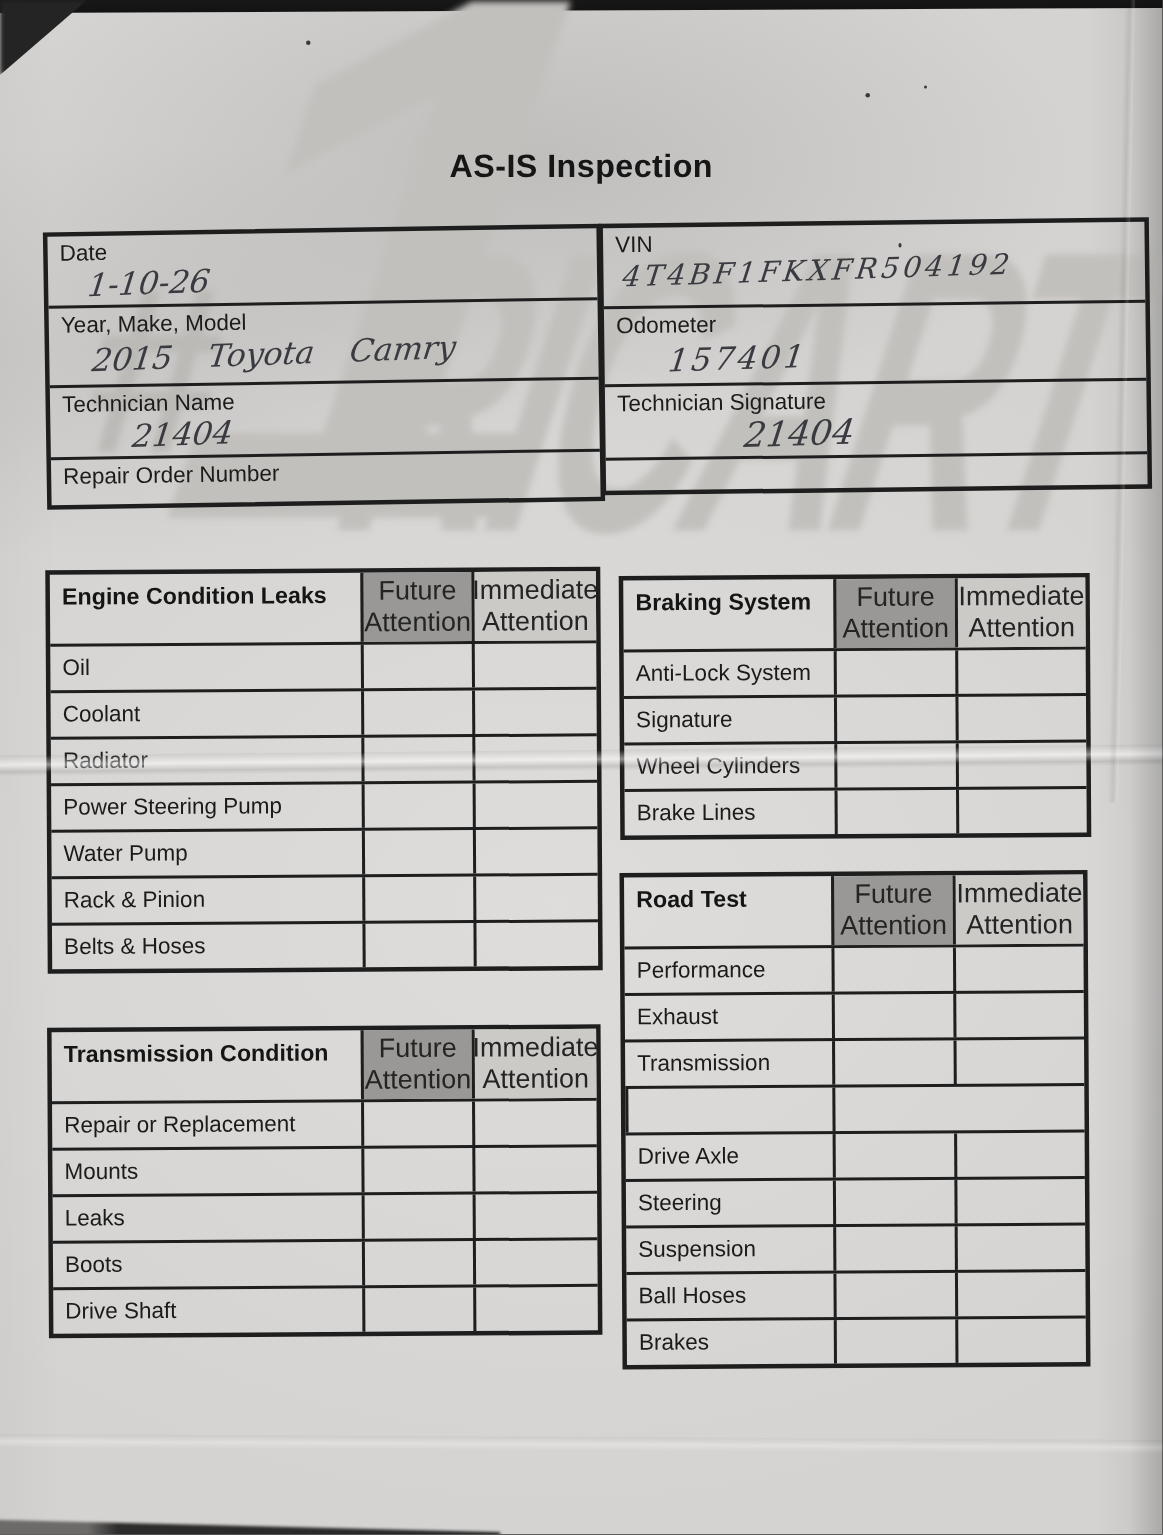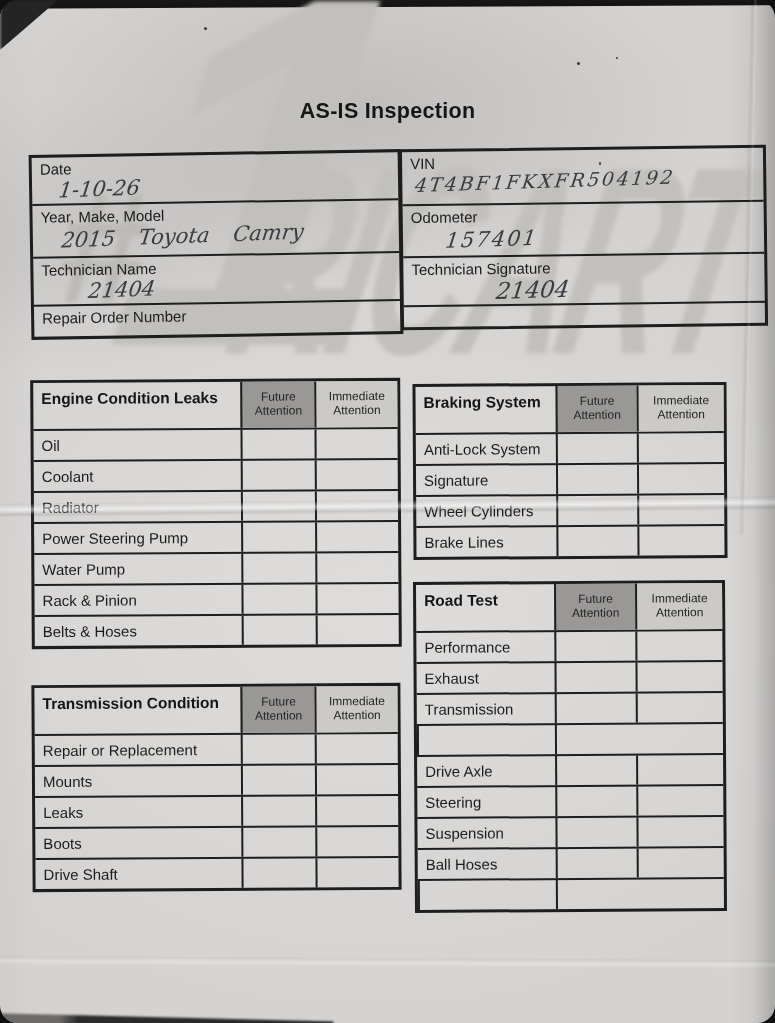--- a/index.html
+++ b/index.html
@@ -1,21 +1,20 @@
 <!DOCTYPE html>
 <html><head>
 <meta charset="utf-8">
 <style>
   html,body{margin:0;padding:0;background:#101010;}
   .photo{
     position:relative;width:775px;height:1023px;overflow:hidden;
     background:#1a1a1a;
     font-family:"Liberation Sans",sans-serif;
     color:#1c1c1c;
-    border-radius:18px;
   }
   
   .paper{
     position:absolute;left:-8px;right:-8px;top:7px;bottom:-10px;
     background:
       radial-gradient(ellipse 560px 270px at 46% 10%, rgba(105,105,105,0.20), transparent 65%),
       radial-gradient(ellipse 420px 200px at 12% 22%, rgba(120,120,120,0.14), transparent 70%),
       radial-gradient(ellipse 760px 560px at 48% 58%, rgba(255,255,255,0.22), transparent 75%),
       linear-gradient(to right, rgba(0,0,0,0.03), rgba(0,0,0,0) 6%, rgba(0,0,0,0) 93%, rgba(0,0,0,0.10)),
       #d5d3d1;
@@ -69,21 +68,21 @@
   }
   .cols{display:grid;grid-template-columns:1fr var(--fc) var(--ic);}
   .t-left{--fc:74px;--ic:83px;}
   .t-right{--fc:81px;--ic:87px;}
   .check-head{height:46px;}
   .sec-title{
     font-weight:bold;font-size:15.5px;line-height:1.25;
     padding:6px 0 0 8px;color:#151515;
   }
   .att{
-    border-left:2px solid #1e1e1e;font-size:12px;line-height:1.15;
+    border-left:2px solid #1e1e1e;font-size:18px;line-height:1.15;
     display:flex;align-items:center;justify-content:center;text-align:center;
     color:#242424;
   }
   .att.future{background:#9a9896;}
   .att.immediate{background:#cccac7;}
   .check-row{height:29px;border-top:2px solid #1e1e1e;}
   .item-label{
     font-size:15px;color:#1b1b1b;display:flex;align-items:center;
     padding-left:8px;white-space:nowrap;
   }
@@ -323,20 +322,21 @@
           <div class="item-label">Suspension</div>
           <div class="check-cell"></div>
           <div class="check-cell"></div>
         </div>
         <div class="cols check-row">
           <div class="item-label">Ball Hoses</div>
           <div class="check-cell"></div>
           <div class="check-cell"></div>
         </div>
         <div class="cols check-row">
+          <div class="item-label">Brakes</div>
           <div class="check-cell"></div>
           <div class="check-cell"></div>
         </div>
       </div>
   </div>
 
   <div class="crease-mid"></div>
   <div class="crease-bottom"></div>
   <div class="fold-right"></div>
   <div class="edge-right"></div>

